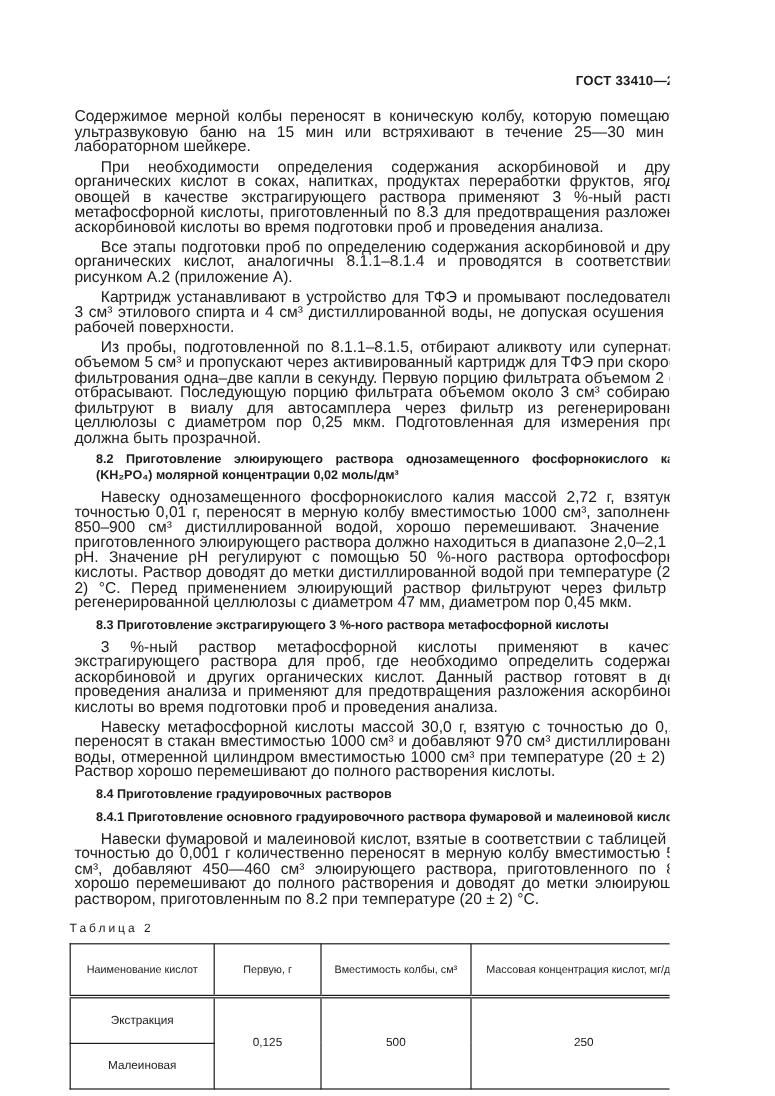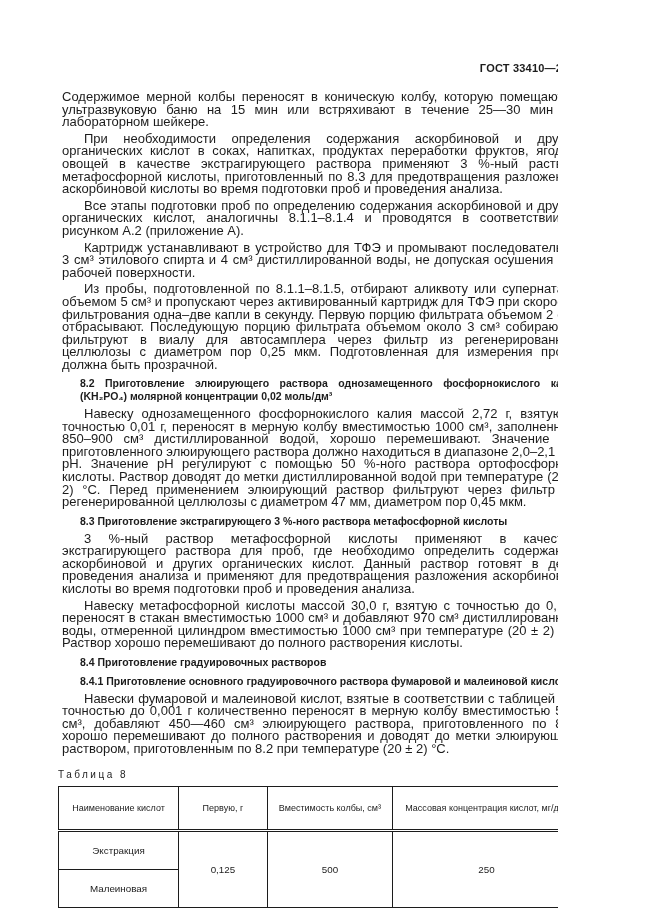--- a/index.html
+++ b/index.html
@@ -103,21 +103,21 @@
     <p class="p indent">Навеску однозамещенного фосфорнокислого калия массой 2,72 г, взятую с точностью 0,01 г, переносят в мерную колбу вместимостью 1000 см³, заполненную 850–900 см³ дистиллированной водой, хорошо перемешивают. Значение pH приготовленного элюирующего раствора должно находиться в диапазоне 2,0–2,1 ед. pH. Значение pH регулируют с помощью 50 %-ного раствора ортофосфорной кислоты. Раствор доводят до метки дистиллированной водой при температуре (20 ± 2) °С. Перед применением элюирующий раствор фильтруют через фильтр из регенерированной целлюлозы с диаметром 47 мм, диаметром пор 0,45 мкм.</p>
 
     <p class="h">8.3 Приготовление экстрагирующего 3 %-ного раствора метафосфорной кислоты</p>
     <p class="p indent">3 %-ный раствор метафосфорной кислоты применяют в качестве экстрагирующего раствора для проб, где необходимо определить содержание аскорбиновой и других органических кислот. Данный раствор готовят в день проведения анализа и применяют для предотвращения разложения аскорбиновой кислоты во время подготовки проб и проведения анализа.</p>
     <p class="p indent">Навеску метафосфорной кислоты массой 30,0 г, взятую с точностью до 0,1 г, переносят в стакан вместимостью 1000 см³ и добавляют 970 см³ дистиллированной воды, отмеренной цилиндром вместимостью 1000 см³ при температуре (20 ± 2) °С. Раствор хорошо перемешивают до полного растворения кислоты.</p>
 
     <p class="h">8.4 Приготовление градуировочных растворов</p>
     <p class="h">8.4.1 Приготовление основного градуировочного раствора фумаровой и малеиновой кислот</p>
     <p class="p indent">Навески фумаровой и малеиновой кислот, взятые в соответствии с таблицей 2 с точностью до 0,001 г количественно переносят в мерную колбу вместимостью 500 см³, добавляют 450—460 см³ элюирующего раствора, приготовленного по 8.2, хорошо перемешивают до полного растворения и доводят до метки элюирующим раствором, приготовленным по 8.2 при температуре (20 ± 2) °С.</p>
 
-    <div class="table-caption">Таблица 8</div>
+    <div class="table-caption">Таблица 2</div>
 
     <table class="gost-table">
       <colgroup>
         <col style="width:23%">
         <col style="width:17%">
         <col style="width:24%">
         <col style="width:36%">
       </colgroup>
       <thead>
         <tr>

